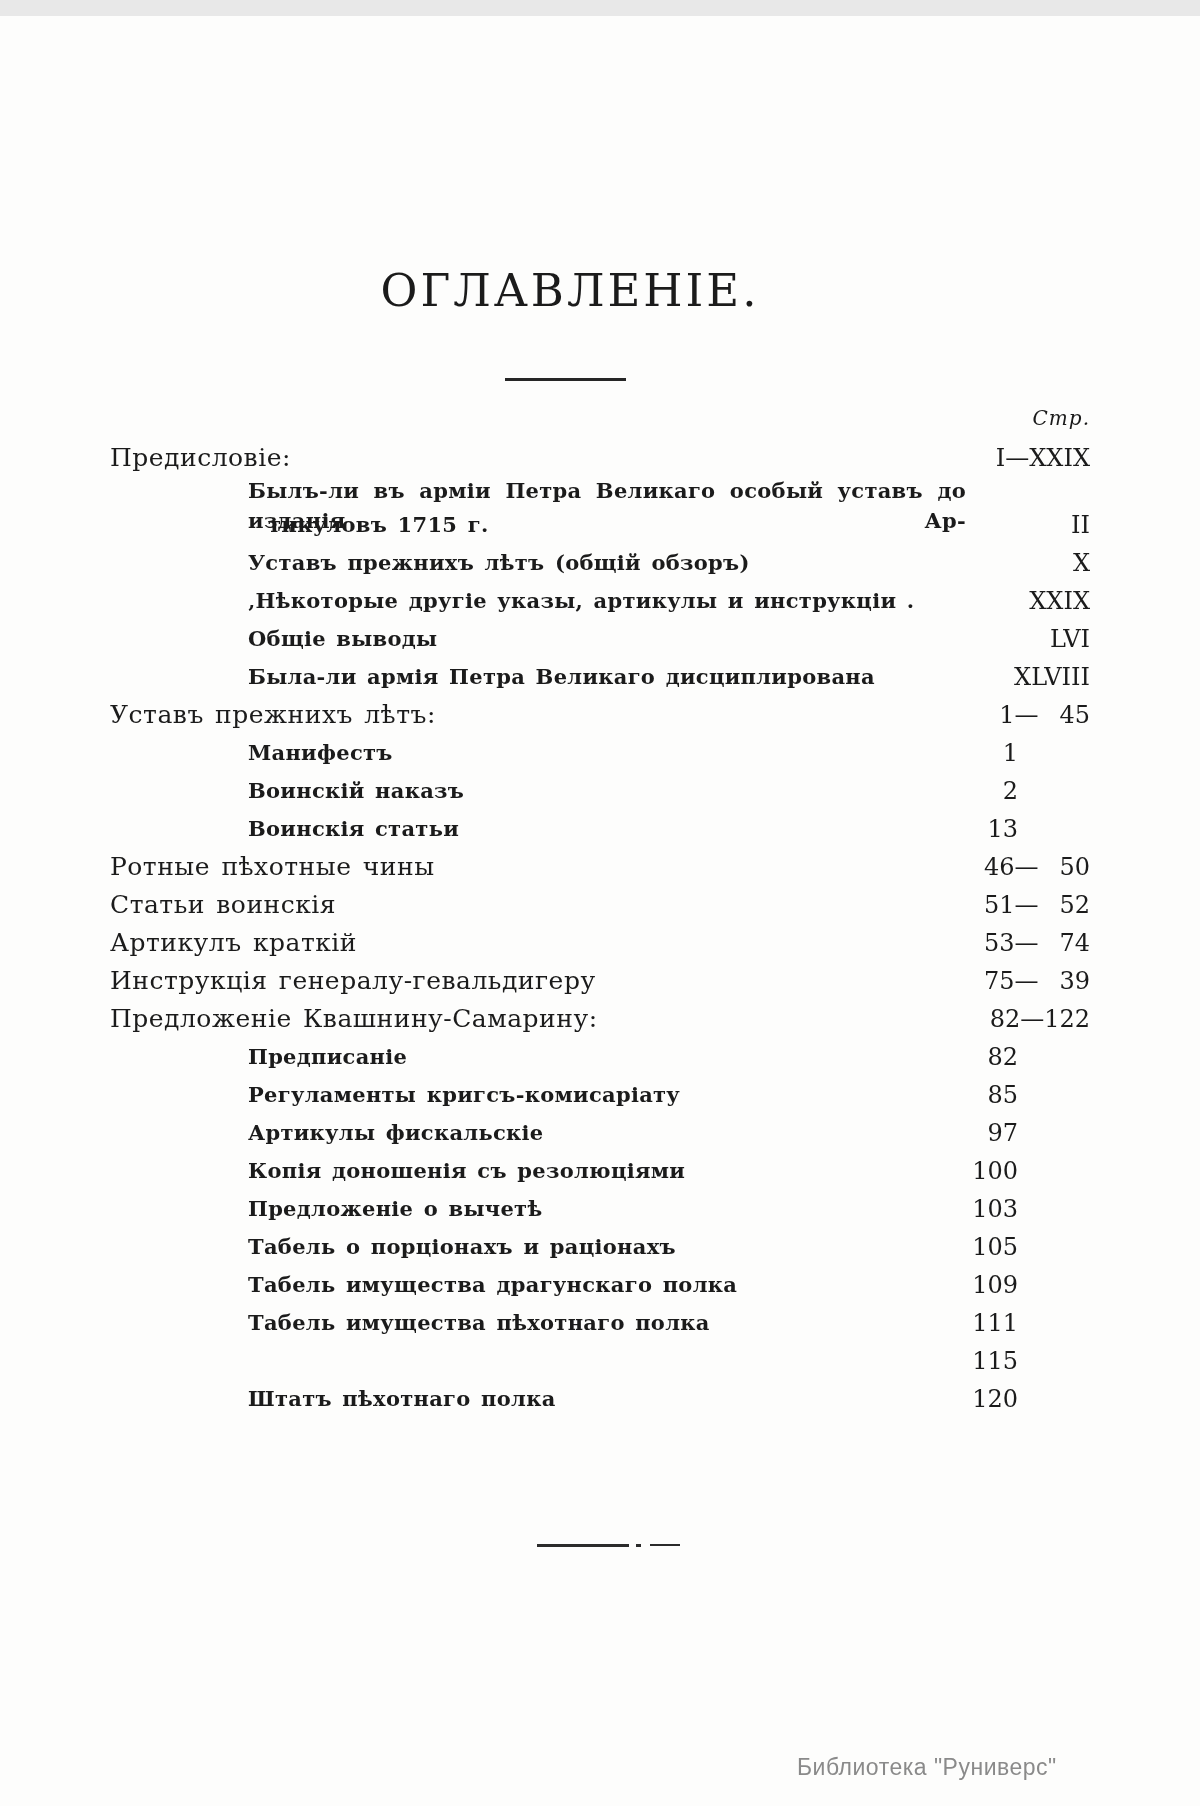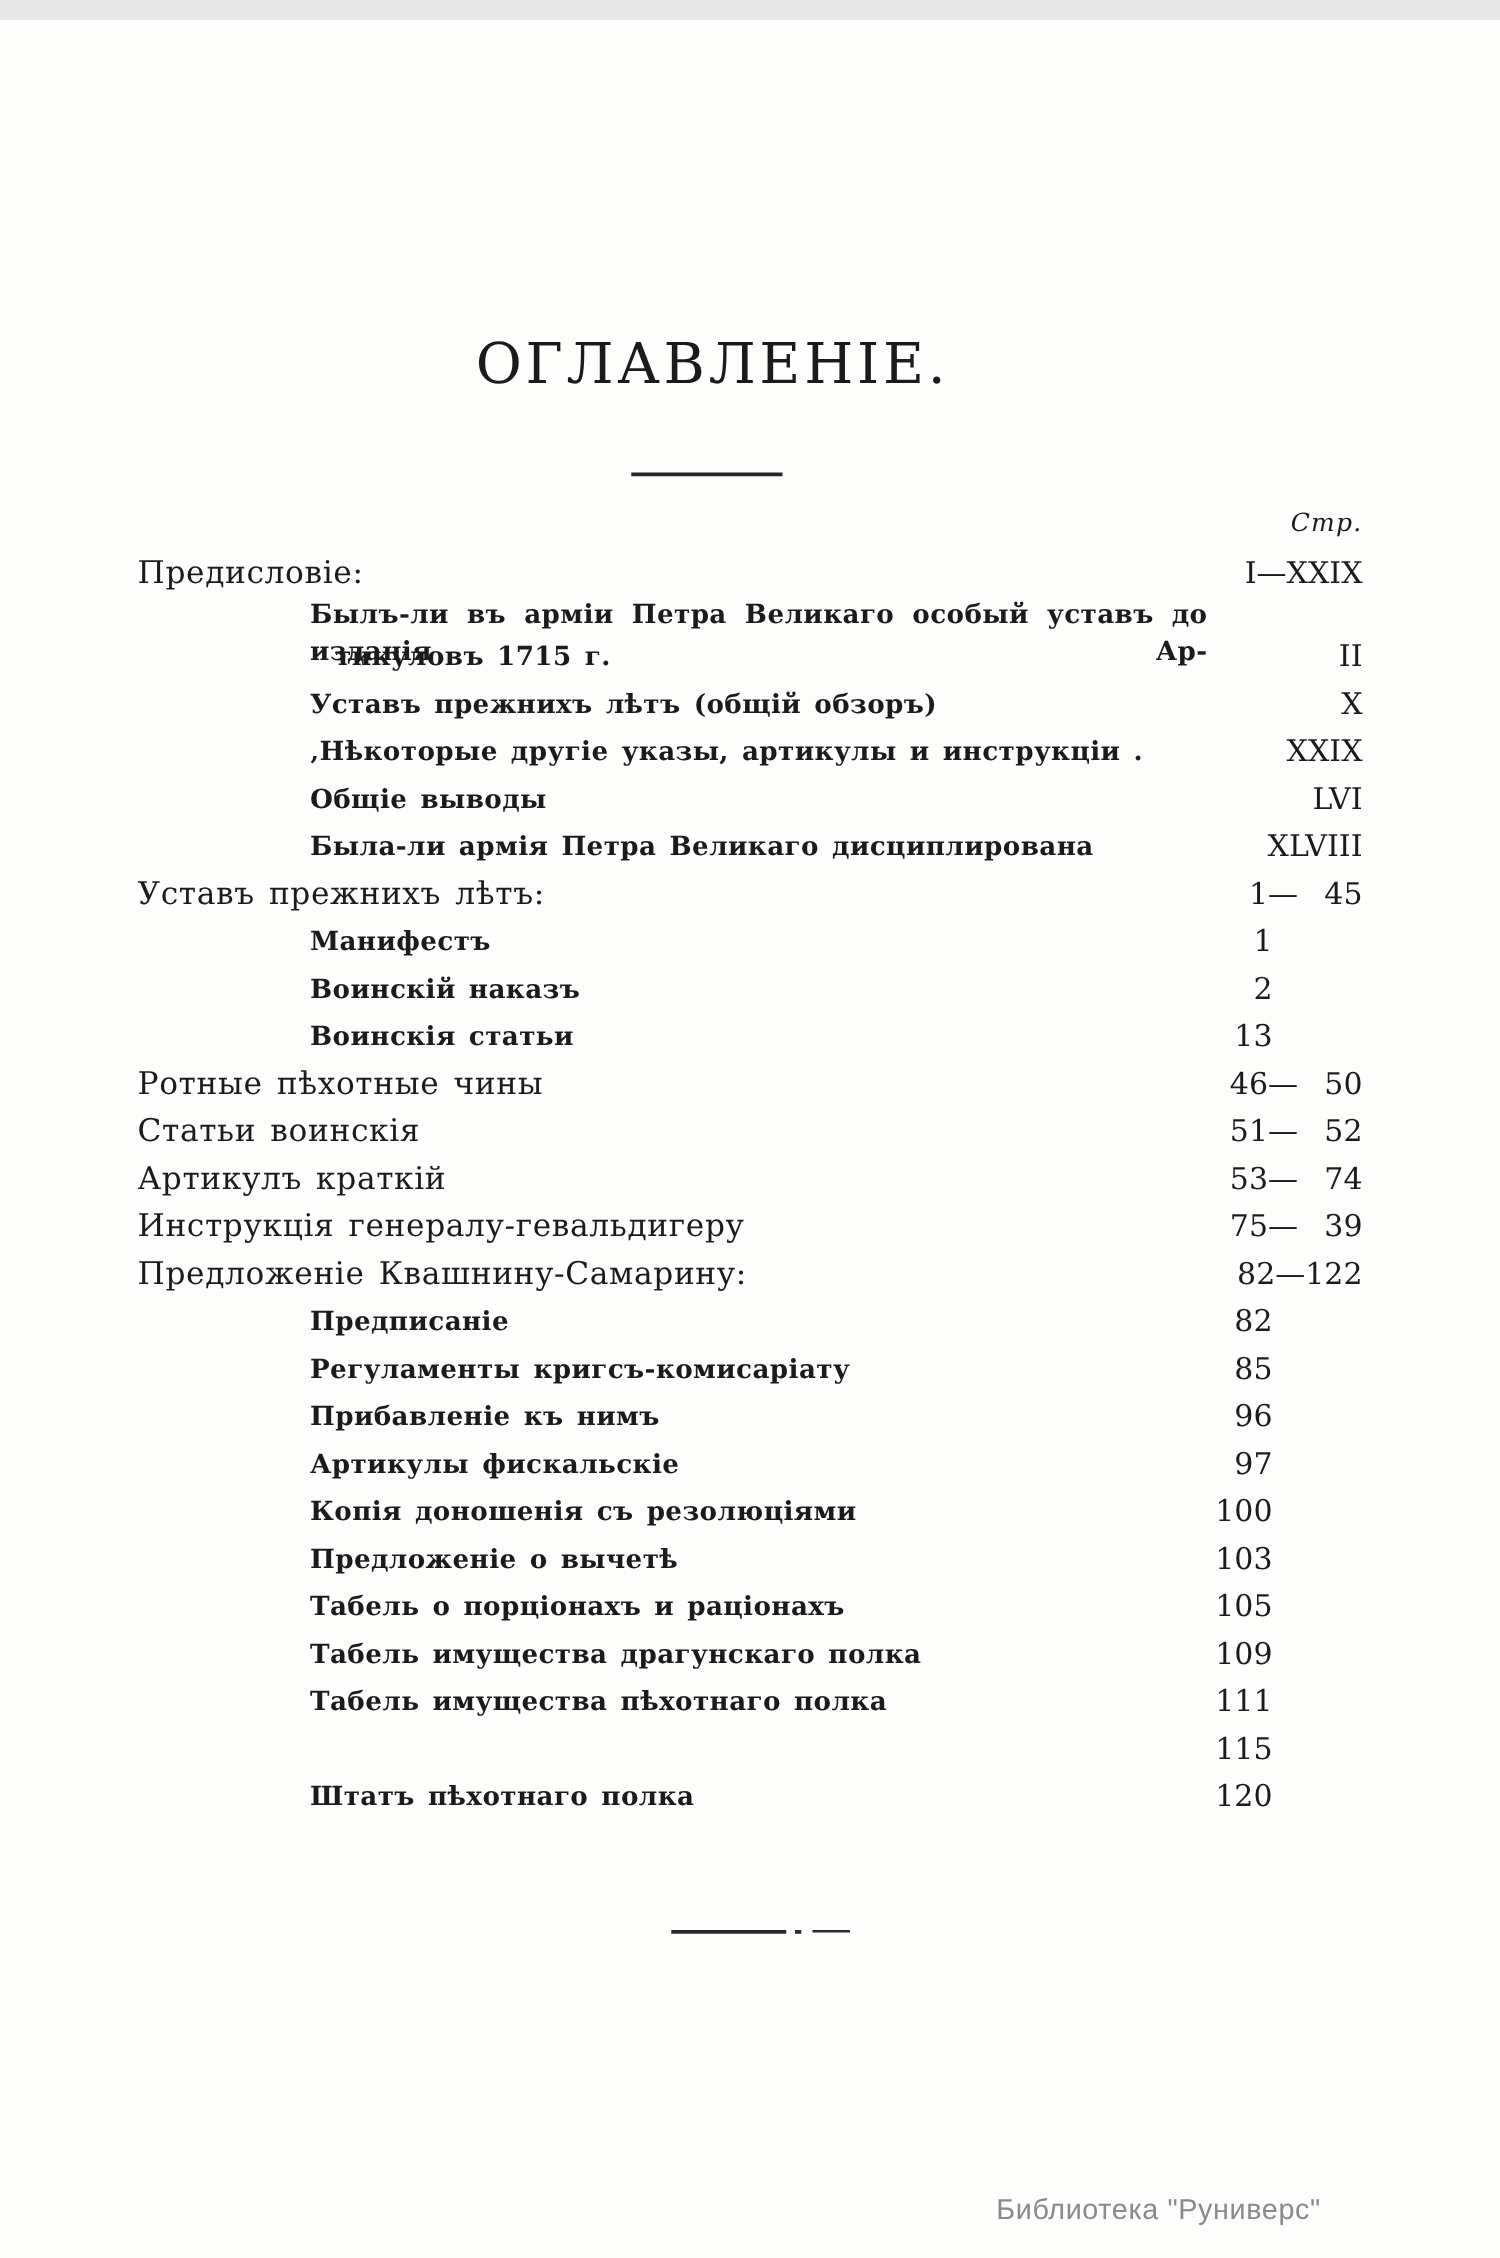--- a/index.html
+++ b/index.html
@@ -168,24 +168,20 @@
       </div>
       <div class="row level-sub">
         <span class="entry-text">Предписаніе</span>
         <span class="entry-page align-inner">82</span>
       </div>
       <div class="row level-sub">
         <span class="entry-text">Регуламенты кригсъ-комисаріату</span>
         <span class="entry-page align-inner">85</span>
       </div>
       <div class="row level-sub">
-        <span class="entry-text">Прибавленіе къ нимъ</span>
-        <span class="entry-page align-inner">96</span>
-      </div>
-      <div class="row level-sub">
         <span class="entry-text">Артикулы фискальскіе</span>
         <span class="entry-page align-inner">97</span>
       </div>
       <div class="row level-sub">
         <span class="entry-text">Копія доношенія съ резолюціями</span>
         <span class="entry-page align-inner">100</span>
       </div>
       <div class="row level-sub">
         <span class="entry-text">Предложеніе о вычетѣ</span>
         <span class="entry-page align-inner">103</span>

